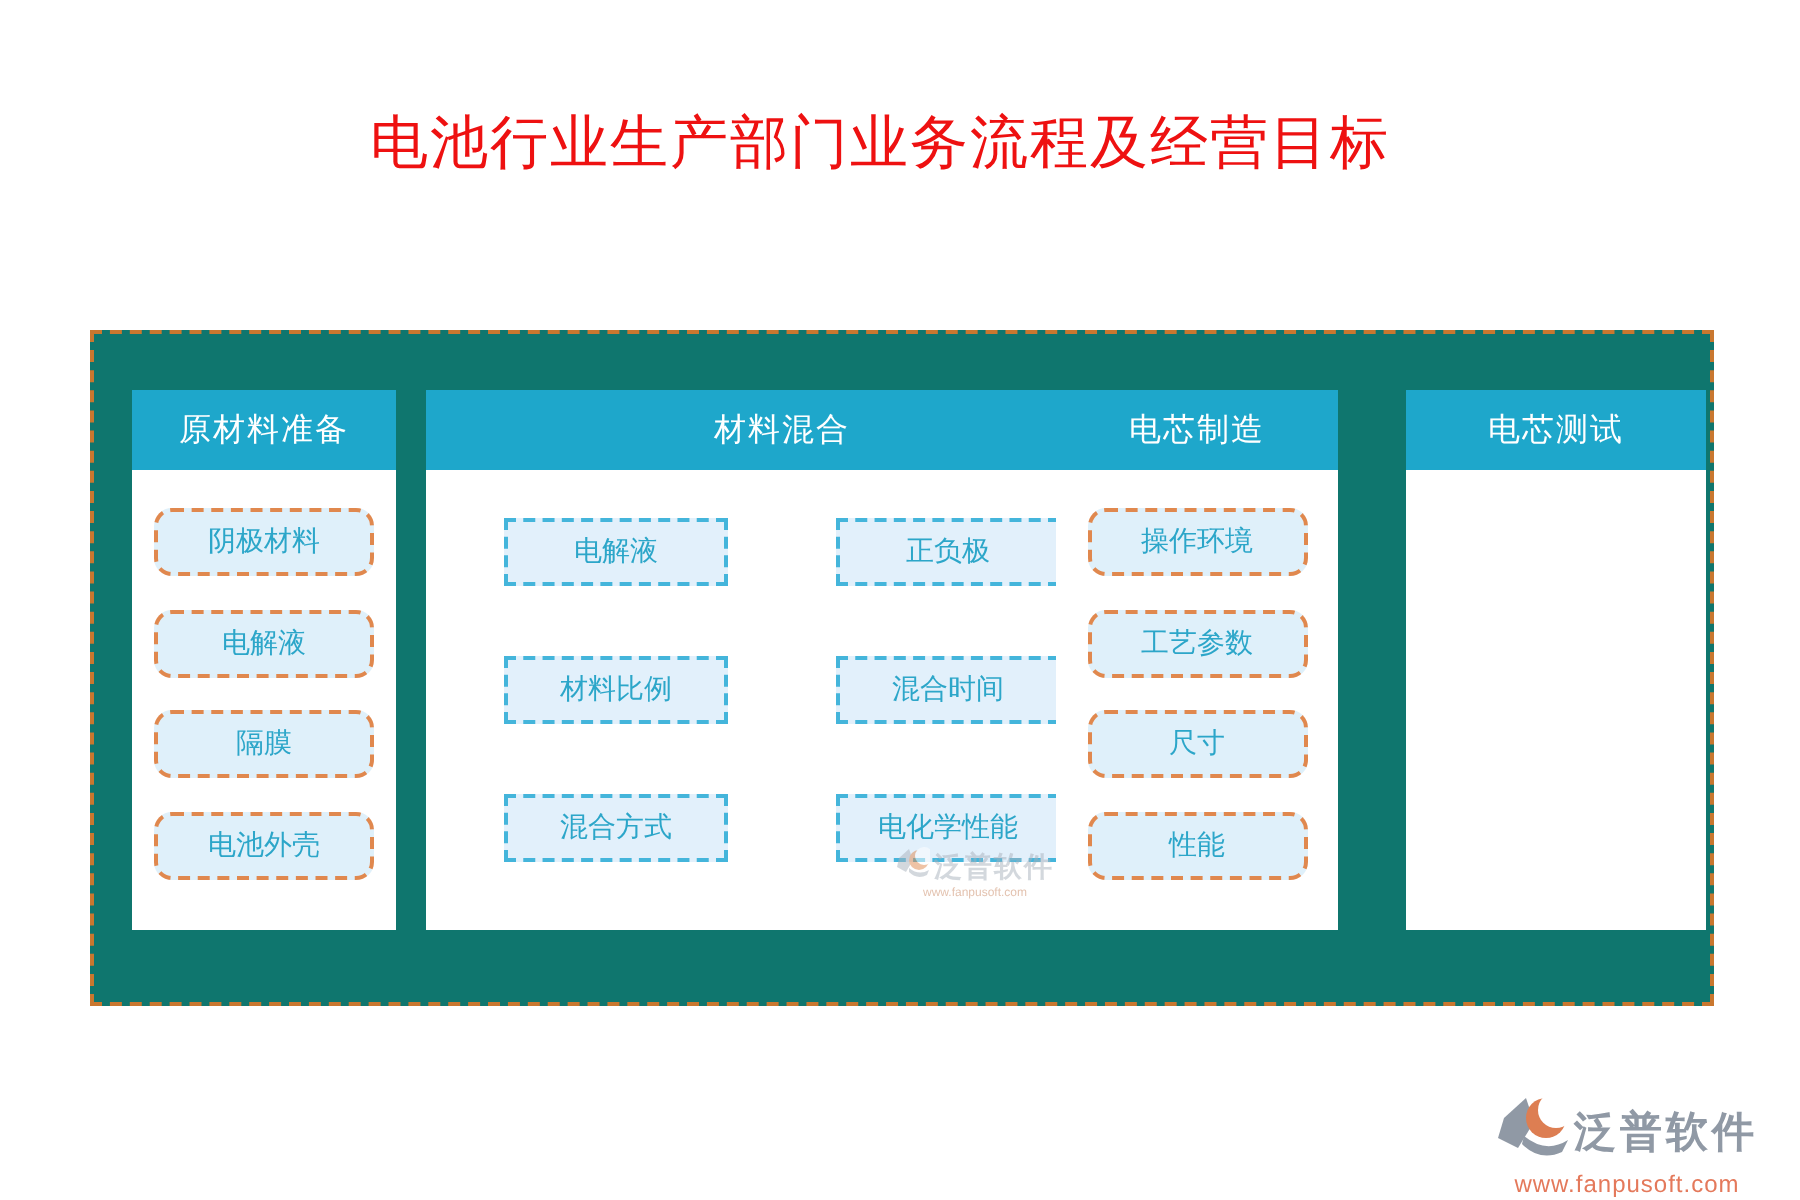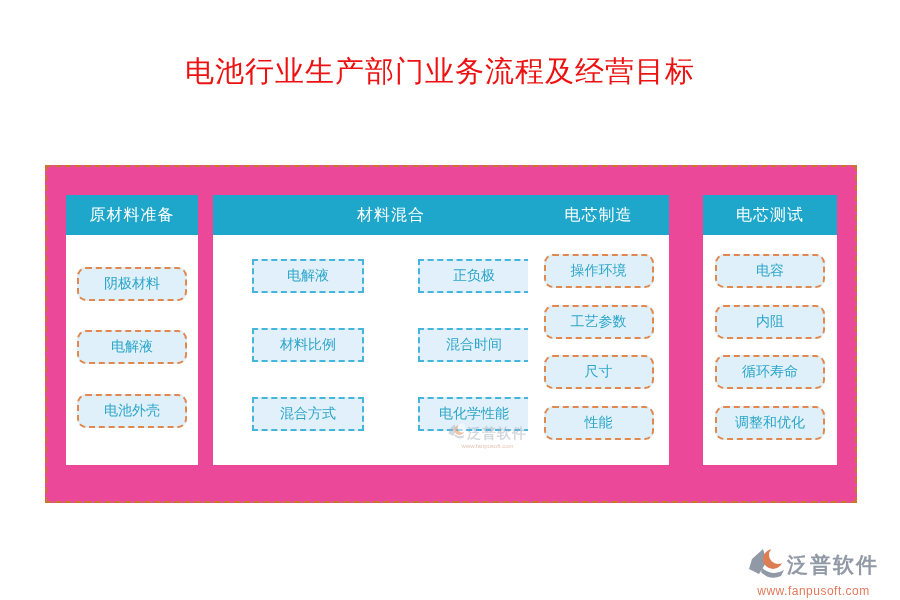--- a/index.html
+++ b/index.html
@@ -7,30 +7,30 @@
     position:relative; width:900px; height:600px; background:#ffffff;
     font-family:"Liberation Sans", sans-serif; overflow:hidden;
   }
   .title {
     position:absolute; left:0; top:52px; width:880px; text-align:center;
     font-family:"DejaVu Serif", serif; font-weight:normal; font-size:29px;
     color:#ee1111; letter-spacing:1px;
   }
   .board {
     position:absolute; left:45px; top:165px; width:812px; height:338px;
-    background:#ec4899; border:2px dashed #c9772f; box-sizing:border-box;
+    background:#0f766e; border:2px dashed #c9772f; box-sizing:border-box;
   }
   .col {
     position:absolute; top:28px; height:270px; background:#ffffff;
     display:flex; flex-direction:column;
   }
   .col-1 { left:19px;  width:132px; }
   .col-2 { left:166px; width:356px; }
   .col-3 { left:481px; width:141px; }
-  .col-4 { left:656px; width:134px; }
+  .col-4 { left:656px; width:150px; }
   .col-header {
     height:40px; flex:0 0 40px; background:#1ea7cb; color:#ffffff;
     display:flex; align-items:center; justify-content:center;
     font-size:16px; letter-spacing:1px;
   }
   .col-body {
     flex:1; display:flex; flex-direction:column;
     justify-content:space-evenly; align-items:center; padding:2px 11px 8px;
   }
   .col-body-grid {
@@ -72,20 +72,21 @@
 
   <div class="title">电池行业生产部门业务流程及经营目标</div>
 
   <div class="board">
 
     <div class="col col-1">
       <div class="col-header">原材料准备</div>
       <div class="col-body">
         <div class="item">阴极材料</div>
         <div class="item">电解液</div>
+        <div class="item">隔膜</div>
         <div class="item">电池外壳</div>
       </div>
     </div>
 
     <div class="col col-2">
       <div class="col-header">材料混合</div>
       <div class="col-body-grid">
         <div class="item teal">电解液</div>
         <div class="item teal">正负极</div>
         <div class="item teal">材料比例</div>
@@ -100,26 +101,20 @@
       <div class="col-body">
         <div class="item">操作环境</div>
         <div class="item">工艺参数</div>
         <div class="item">尺寸</div>
         <div class="item">性能</div>
       </div>
     </div>
 
     <div class="col col-4">
       <div class="col-header">电芯测试</div>
-      <div class="col-body">
-        <div class="item">电容</div>
-        <div class="item">内阻</div>
-        <div class="item">循环寿命</div>
-        <div class="item">调整和优化</div>
-      </div>
     </div>
 
   </div>
 
   <div class="watermark">
     <div class="wm-row">
       <span>
         <svg width="17" height="17" viewBox="0 0 34 34">
           <polygon points="3,12 13,3 17,14 10,26 1,21" fill="#a9b2bd"></polygon>
           <circle cx="23" cy="14" r="10" fill="#e0884e"></circle>

